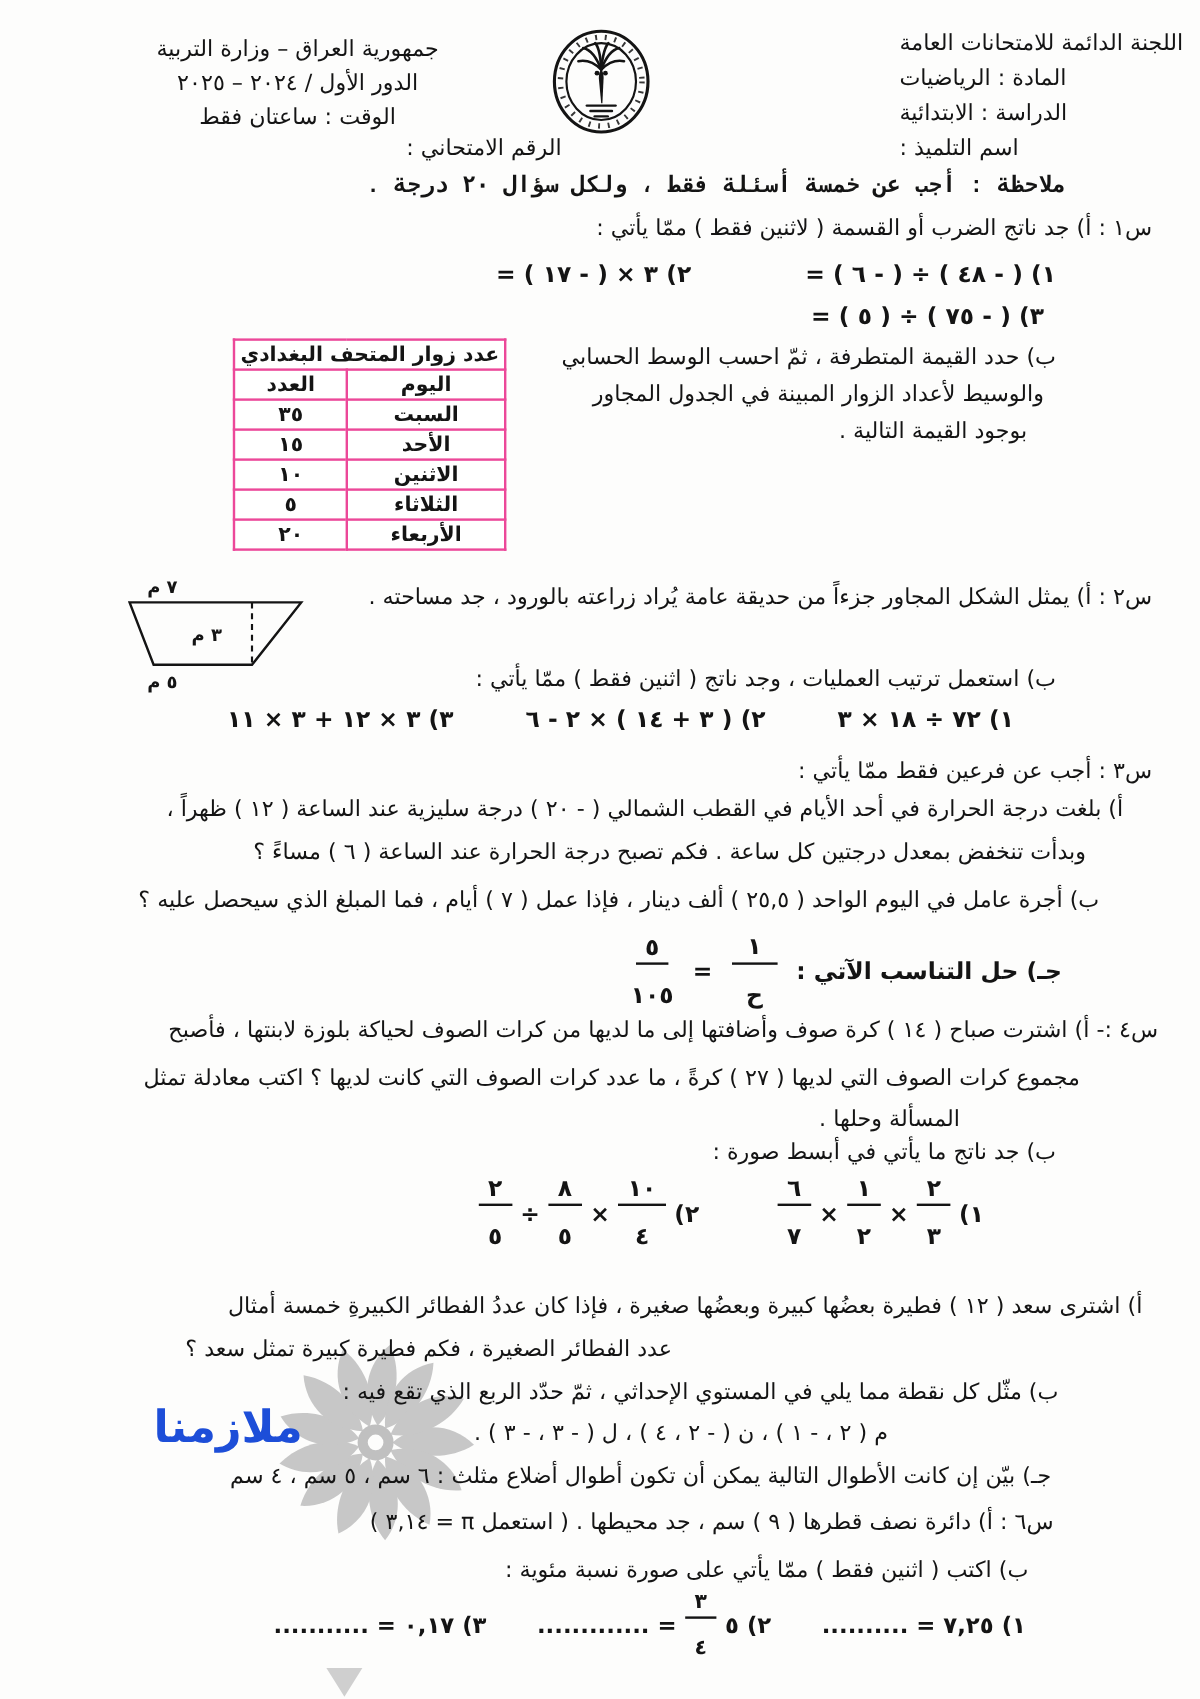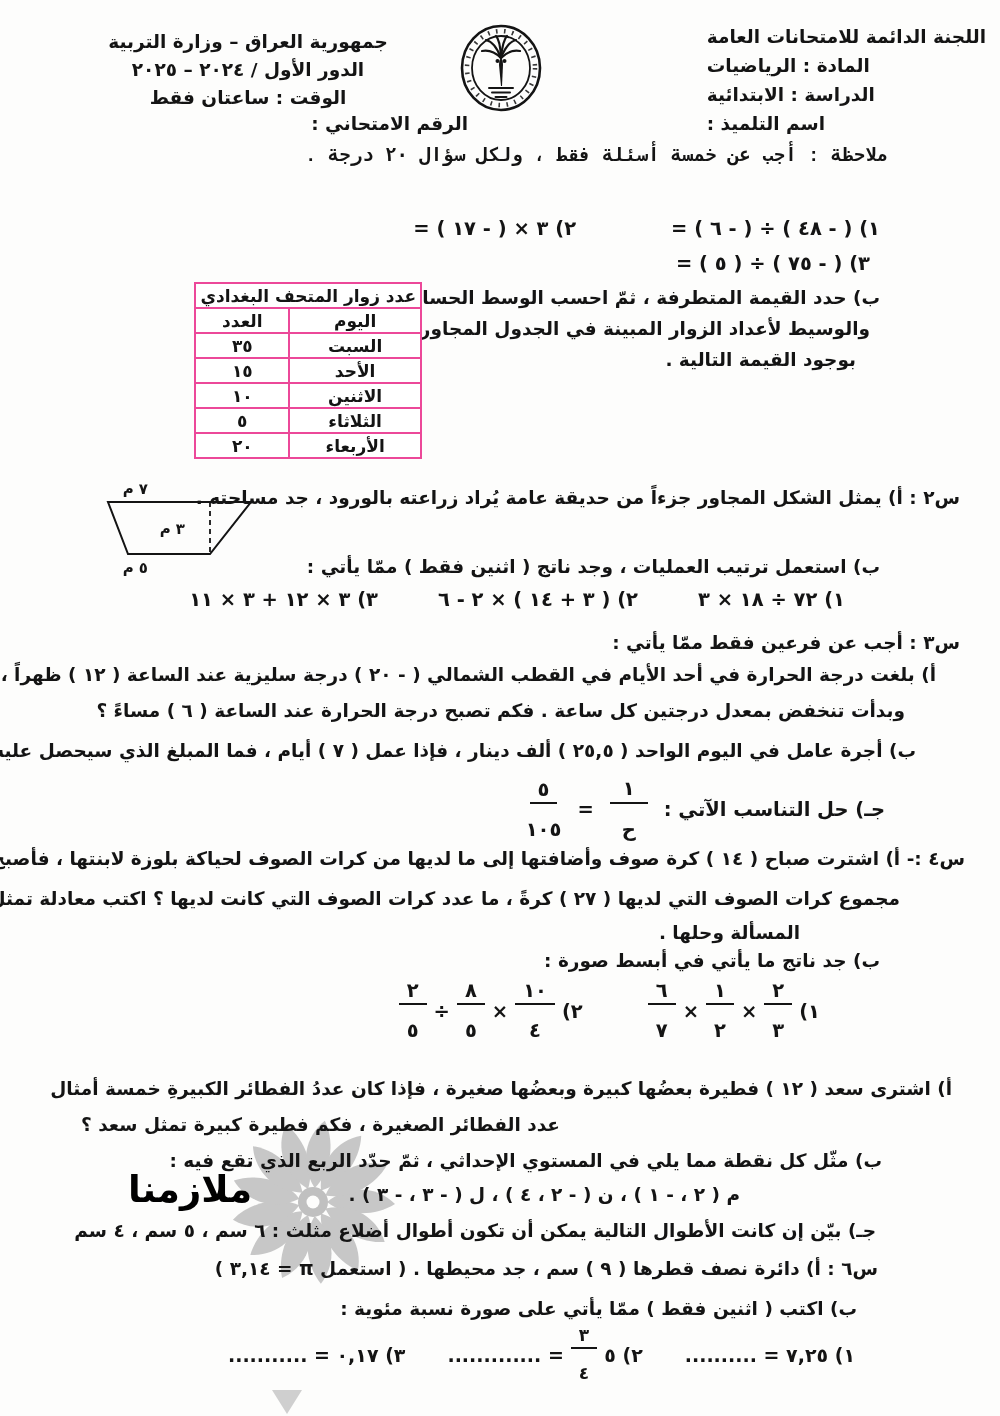--- a/index.html
+++ b/index.html
@@ -4,21 +4,21 @@
 <style>
   * { margin:0; padding:0; box-sizing:border-box; }
   html,body { background:#ffffff; }
   .page {
     position:relative; width:1000px; height:1416px; margin:0 auto;
     background:#fdfdfc; color:#141414; direction:rtl; overflow:hidden;
     font-family:"DejaVu Sans","Liberation Sans",sans-serif;
   }
   .abs { position:absolute; white-space:nowrap; }
   .b { font-weight:bold;font-family:Liberation Mono, monospace; }
-  .t { font-size:18.5px; font-weight:bold; }
+  .t { font-size:18.5px; font-weight:normal; }
   
   .hdr-right { top:22px; right:14px; text-align:left; line-height:29px; }
   .hdr-right .l4 { margin-right:105px; }
   .hdr-left { top:28px; left:72px; width:352px; text-align:center; line-height:28px; }
   .logo-wrap { top:24px; left:459px; }
   .exam-no { top:113px; right:532px; }
   .note { top:143px; right:112px; font-size:19px; }
   
   .row { position:absolute; display:flex; align-items:center; white-space:nowrap;
          font-weight:bold; font-size:19.5px; }
@@ -35,21 +35,21 @@
   .q1b-text .i1 { margin-right:10px; }
   .q1b-text .i2 { margin-right:24px; }
   table.visitors { border-collapse:collapse; background:#fff; }
   table.visitors td { border:2px solid #ec4899; text-align:center; vertical-align:middle;
         font-size:17px; font-weight:bold; padding:1px 4px; height:25px; }
   td.c-day { width:118px; }
   td.c-num { width:84px; }
   td.tbl-title { height:27px; }
   
   .trap { top:474px; left:93px; }
-  .wm { color:#000000; z-index:0; }
+  .wm { color:#1d4ed8; z-index:0; }
   .wm-text { top:1168px; left:128px; font-size:37px; font-weight:bold; letter-spacing:-1px; }
   .wm-tri { position:absolute; left:272px; top:1390px; width:0; height:0;
         border-left:15px solid transparent; border-right:15px solid transparent;
         border-top:24px solid #cfcfcf; }
   .content-layer { position:absolute; inset:0; z-index:1; }
   .wm-layer { position:absolute; inset:0; z-index:0; }
   svg text { font-family:"DejaVu Sans","Liberation Sans",sans-serif; }
 </style>
 </head>
 <body>
@@ -117,20 +117,21 @@
 
     <div class="abs t hdr-left">
       <div>جمهورية العراق – وزارة التربية</div>
       <div>الدور الأول / ٢٠٢٤ – ٢٠٢٥</div>
       <div>الوقت : ساعتان فقط</div>
     </div>
 
     <div class="abs t exam-no">الرقم الامتحاني :</div>
     <div class="abs b note">ملاحظة : أجب عن خمسة أسئلة فقط ، ولكل سؤال ٢٠ درجة .</div>
 
+    <div class="abs t" style="top:180px;right:40px;">س١ : أ) جد ناتج الضرب أو القسمة ( لاثنين فقط ) ممّا يأتي :</div>
     <div class="row" style="top:217px;right:120px;gap:95px;">
       <span>١) ( - ٤٨ ) ÷ ( - ٦ ) =</span>
       <span>٢) ٣ × ( - ١٧ ) =</span>
     </div>
     <div class="row" style="top:252px;right:130px;">
       <span>٣) ( - ٧٥ ) ÷ ( ٥ ) =</span>
     </div>
 
     <div class="abs q1b">
       <div class="q1b-text t">

